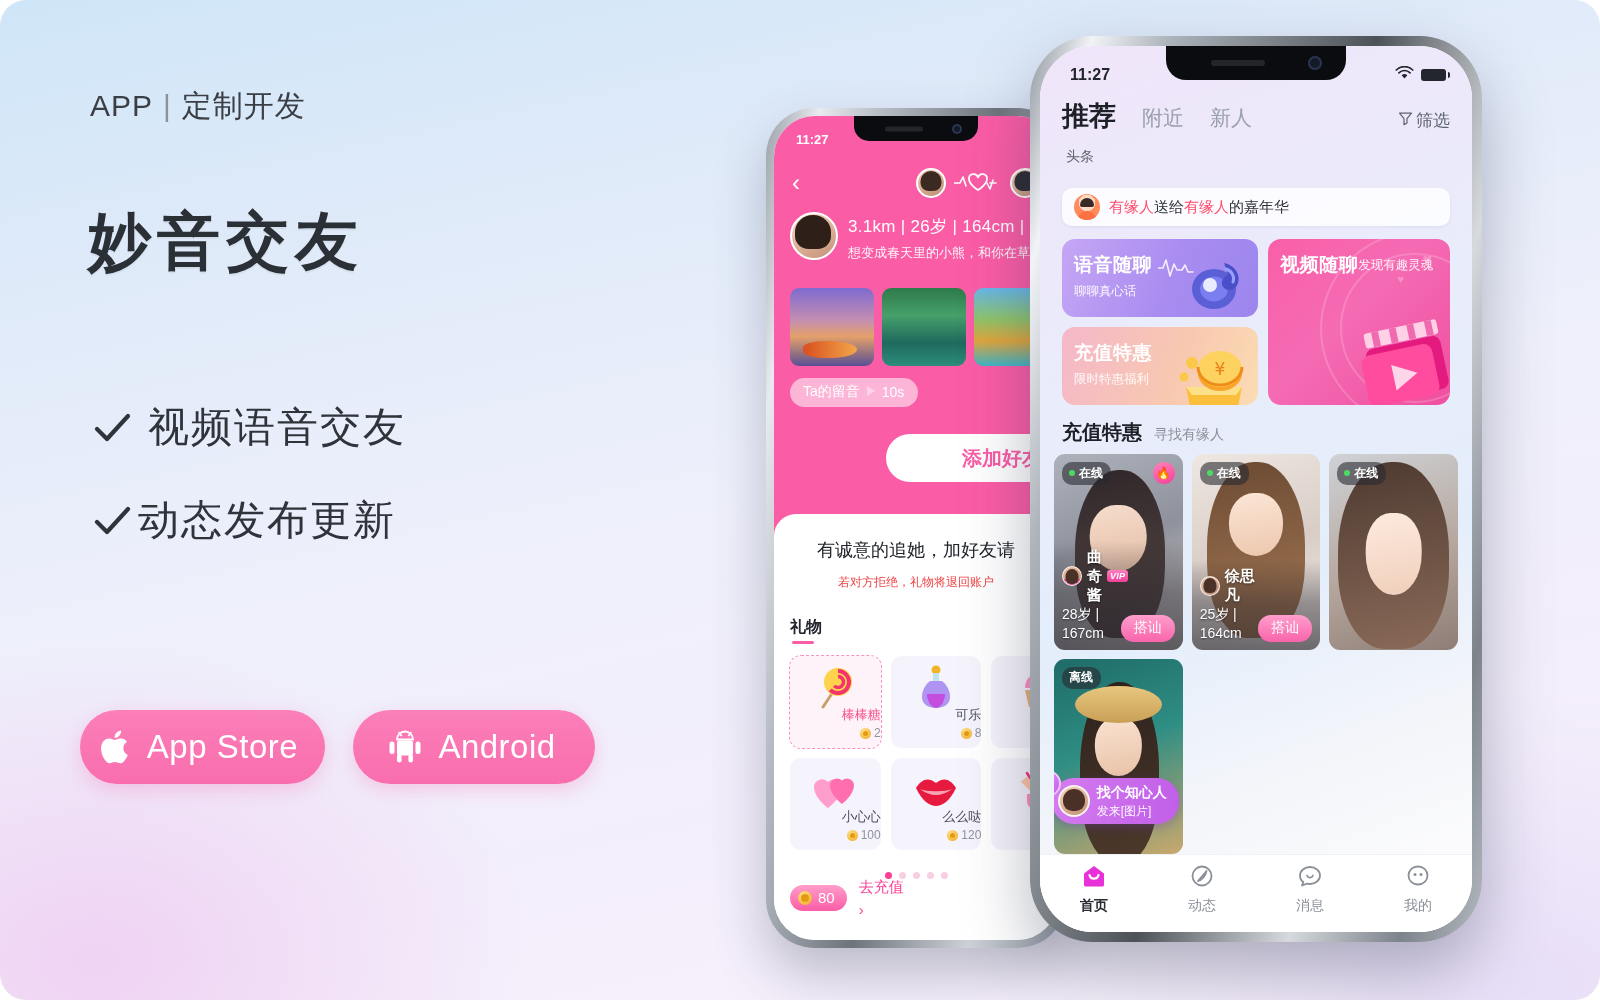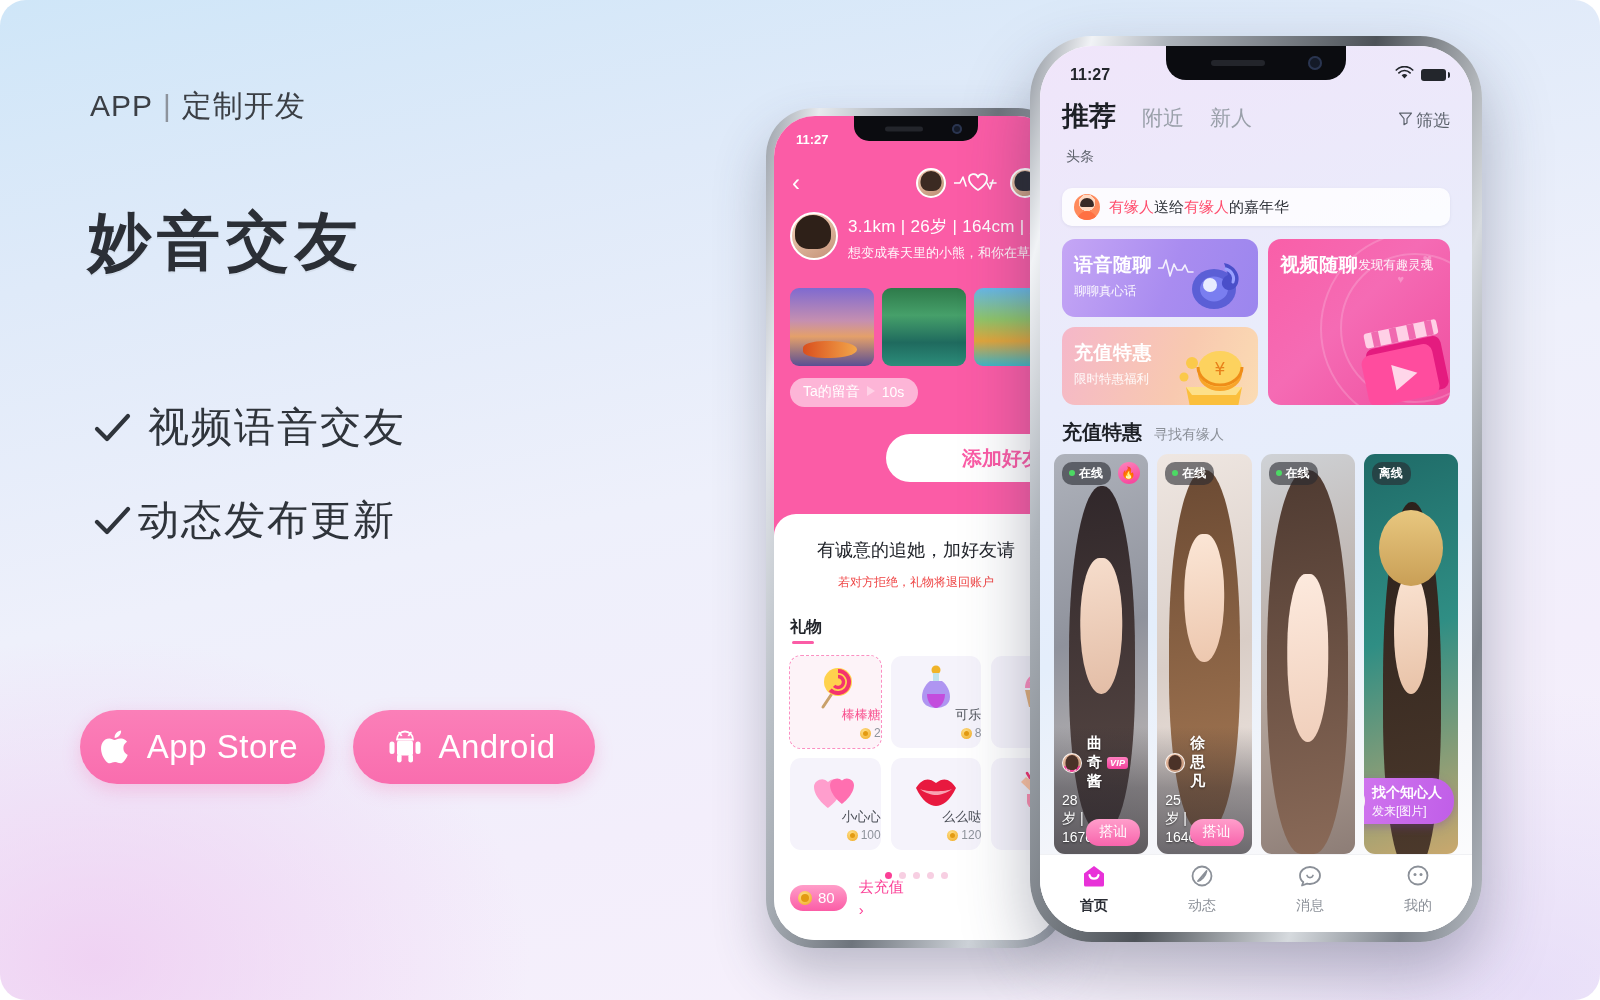--- a/index.html
+++ b/index.html
@@ -156,21 +156,21 @@
   .heart-dec{position:absolute;color:rgba(255,255,255,.28);}
   .mic-art { position:absolute; right: 6px; bottom: -4px; width: 72px; height: 72px; }
   .coin-art { position:absolute; right: 4px; bottom: -6px; width: 80px; height: 74px; }
   .clap-art { position:absolute; right: -6px; bottom: -10px; width: 110px; height: 104px; }
   .wave { position:absolute; left: 96px; top: 18px; }
 
   .sec-head { display:flex; align-items: baseline; gap: 12px; padding: 14px 22px 8px 22px; }
   .sec-title { font-size: 20px; font-weight: 700; color: #1d2026; }
   .sec-sub { font-size: 14px; color: #8b9098; }
 
-  .grid { flex: 1; display: grid; grid-template-columns: 1fr 1fr 1fr 1fr; gap: 9px; padding: 0 14px; overflow: hidden; }
+  .grid { flex: 1; display: grid; grid-template-columns: 1fr 1fr 1fr; gap: 9px; padding: 0 14px; overflow: hidden; }
   .pcell { position: relative; border-radius: 11px; overflow: hidden; min-height: 0; }
   .ph1 { background: linear-gradient(160deg,#aeb2bb 0%, #8f929c 45%, #cfc6c0 100%); }
   .ph2 { background: linear-gradient(160deg,#efe7e2 0%, #d9cdc6 50%, #f3ece8 100%); }
   .ph3 { background: linear-gradient(160deg,#cfd2d6 0%, #b6a79e 55%, #8d7d76 100%); }
   .ph4 { background: linear-gradient(160deg,#1f6b68 0%, #2f8e84 45%, #caa86d 100%); }
   .face { position:absolute; left:50%; transform:translateX(-50%); }
   .hair { position:absolute; border-radius: 48% 48% 42% 42%; }
   .status-pill {
     position: absolute; left: 8px; top: 8px; z-index: 4;
     display: flex; align-items: center; gap: 4px;

